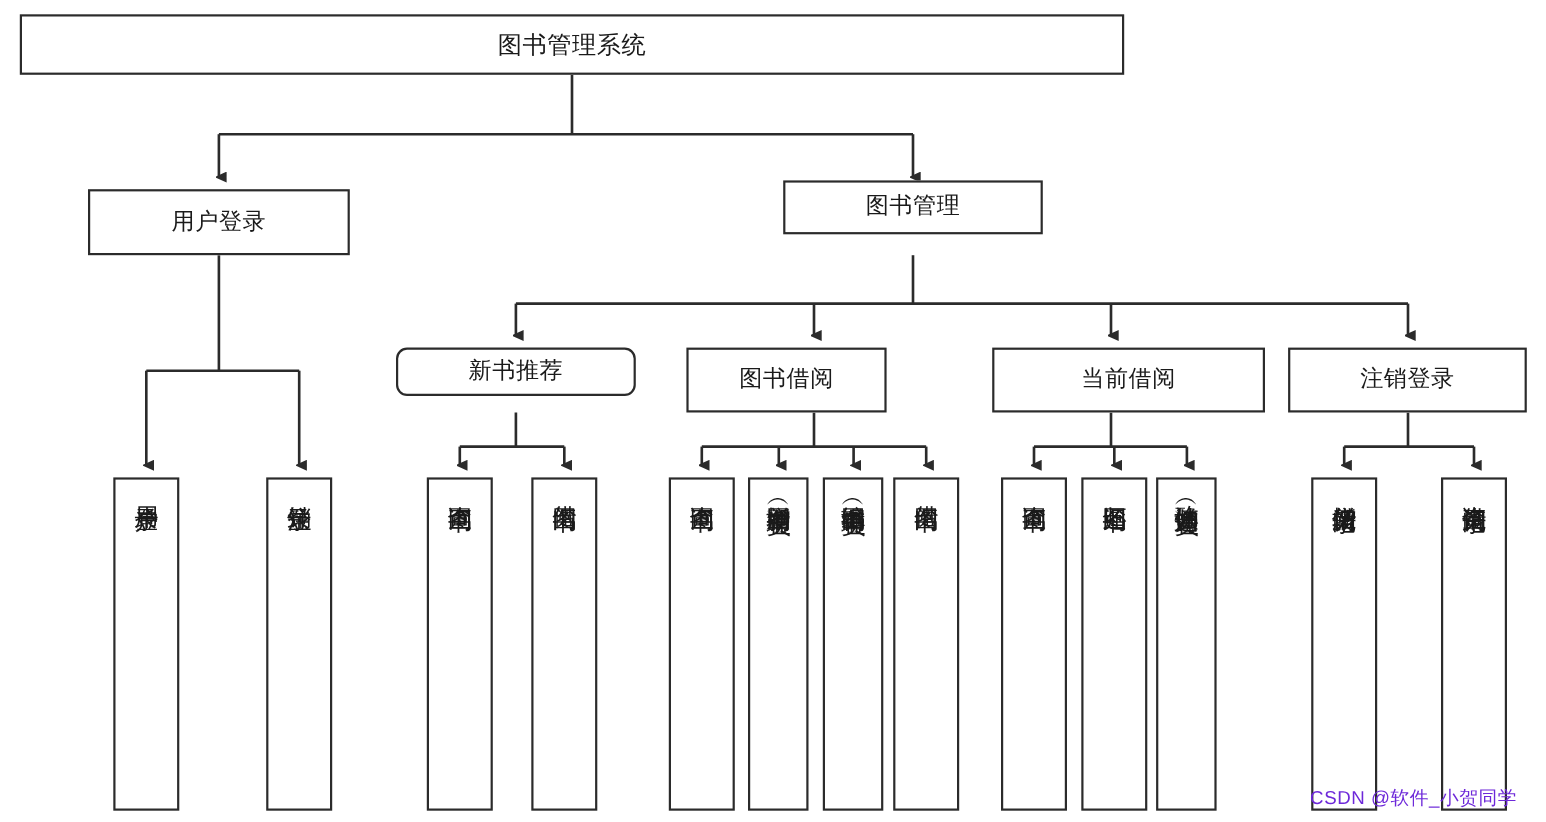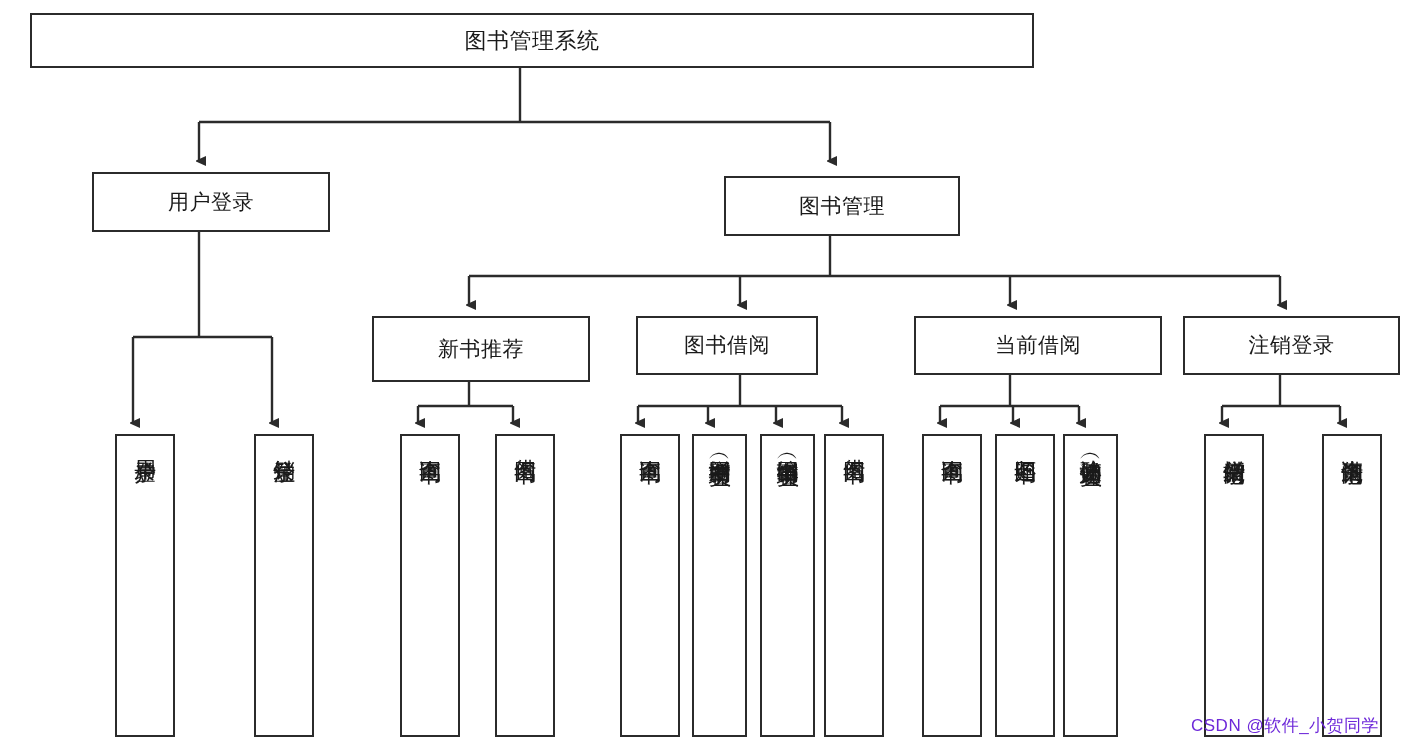--- a/index.html
+++ b/index.html
@@ -28,21 +28,20 @@
   }
   .node {
     position: absolute;
     box-sizing: border-box;
     background: #ffffff;
     border: 2px solid #2b2b2b;
     display: flex;
     align-items: center;
     justify-content: center;
     color: #1a1a1a;
-    margin-left: 12px;
   }
   .node-label {
     display: block;
     text-align: center;
     line-height: 1.18;
     white-space: nowrap;
   }
   
   .node.horiz .node-label {
     font-size: 21px;
@@ -123,24 +122,24 @@
       </g>
   </svg>
 
   <div id="node-layer">
       <div class="node horiz root" style="left: 18px; top: 13px; width: 1004px; height: 55px;">
         <span class="node-label">图书管理系统</span>
       </div>
       <div class="node horiz" style="left: 80px; top: 172px; width: 238px; height: 60px;">
         <span class="node-label">用户登录</span>
       </div>
-      <div class="node horiz" style="left: 712px; top: 176px; width: 236px; height: 60px;">
+      <div class="node horiz" style="left: 712px; top: 164px; width: 236px; height: 49px;">
         <span class="node-label">图书管理</span>
       </div>
-      <div class="node horiz" style="left: 360px; top: 316px; width: 218px; height: 66px;">
+      <div class="node horiz" style="left: 360px; top: 316px; width: 218px; height: 44px; border-radius: 10px;">
         <span class="node-label">新书推荐</span>
       </div>
       <div class="node horiz" style="left: 624px; top: 316px; width: 182px; height: 59px;">
         <span class="node-label">图书借阅</span>
       </div>
       <div class="node horiz" style="left: 902px; top: 316px; width: 248px; height: 59px;">
         <span class="node-label">当前借阅</span>
       </div>
       <div class="node horiz" style="left: 1171px; top: 316px; width: 217px; height: 59px;">
         <span class="node-label">注销登录</span>

